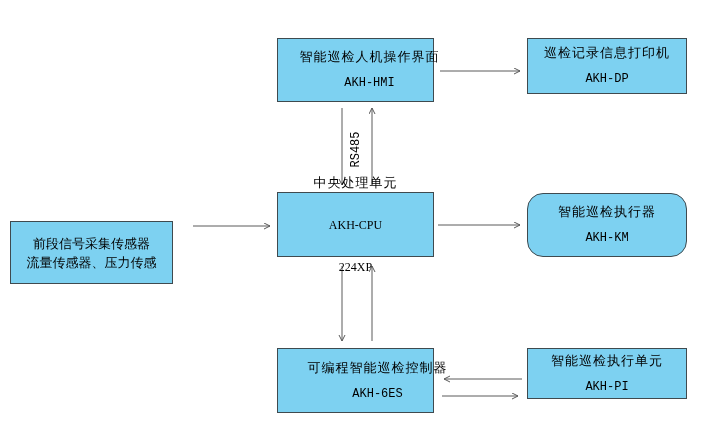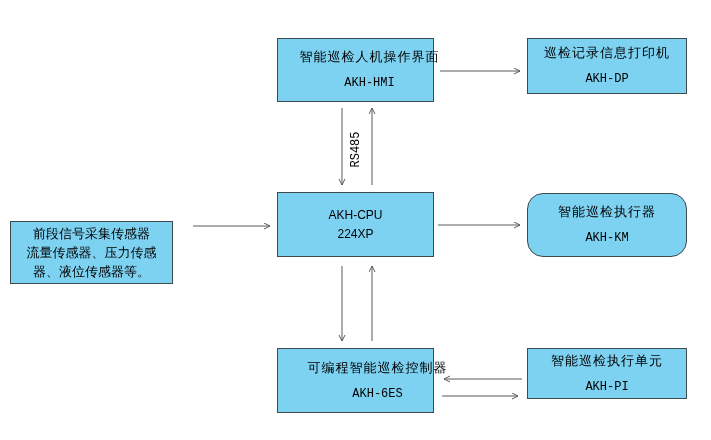--- a/index.html
+++ b/index.html
@@ -36,24 +36,25 @@
     white-space: nowrap;
   }
   .box .code {
     font-family: "Liberation Mono", "DejaVu Sans Mono", monospace;
     font-size: 12px;
     line-height: 20px;
     margin-top: 6px;
     white-space: nowrap;
   }
   .box .code2 {
-    font-family: Liberation Sans, sans-serif;
+    font-family: Liberation Serif, serif;
     font-size: 12px;
     line-height: 19px;
     white-space: nowrap;
+    margin-top: 23px;
   }
   .box-hmi   { left: 277px; top: 38px;  width: 157px; height: 64px; padding-left: 28px; }
   .box-dp    { left: 527px; top: 38px;  width: 160px; height: 56px; }
   .box-sensor{ left: 10px;  top: 193px; width: 163px; height: 63px; margin-top: 28px; }
   .box-sensor .zh { line-height: 19px; letter-spacing: 0px; }
   .box-cpu   { left: 277px; top: 192px; width: 157px; height: 65px; }
   .box-km    { left: 527px; top: 193px; width: 160px; height: 64px; border-radius: 16px; }
   .box-es6   { left: 277px; top: 348px; width: 157px; height: 65px; padding-left: 44px; }
   .box-pi    { left: 527px; top: 348px; width: 160px; height: 51px; }
   .rs485-label {
@@ -105,24 +106,24 @@
   </div>
 
   <div class="box box-dp">
     <div class="zh">巡检记录信息打印机</div>
     <div class="code">AKH-DP</div>
   </div>
 
   <div class="box box-sensor">
     <div class="zh">前段信号采集传感器</div>
     <div class="zh">流量传感器、压力传感</div>
-    <div class="zh">器、液位传感器等。</div>
   </div>
 
   <div class="box box-cpu">
+    <div class="zh">中央处理单元</div>
     <div class="code2">AKH-CPU</div>
     <div class="code2">224XP</div>
   </div>
 
   <div class="box box-km">
     <div class="zh">智能巡检执行器</div>
     <div class="code">AKH-KM</div>
   </div>
 
   <div class="box box-es6">

